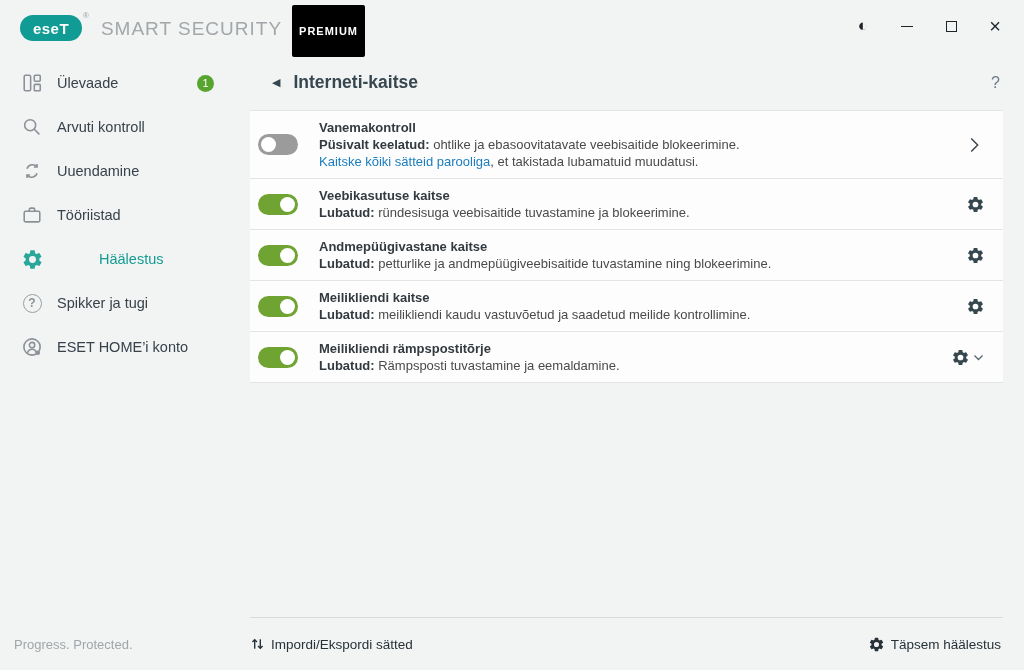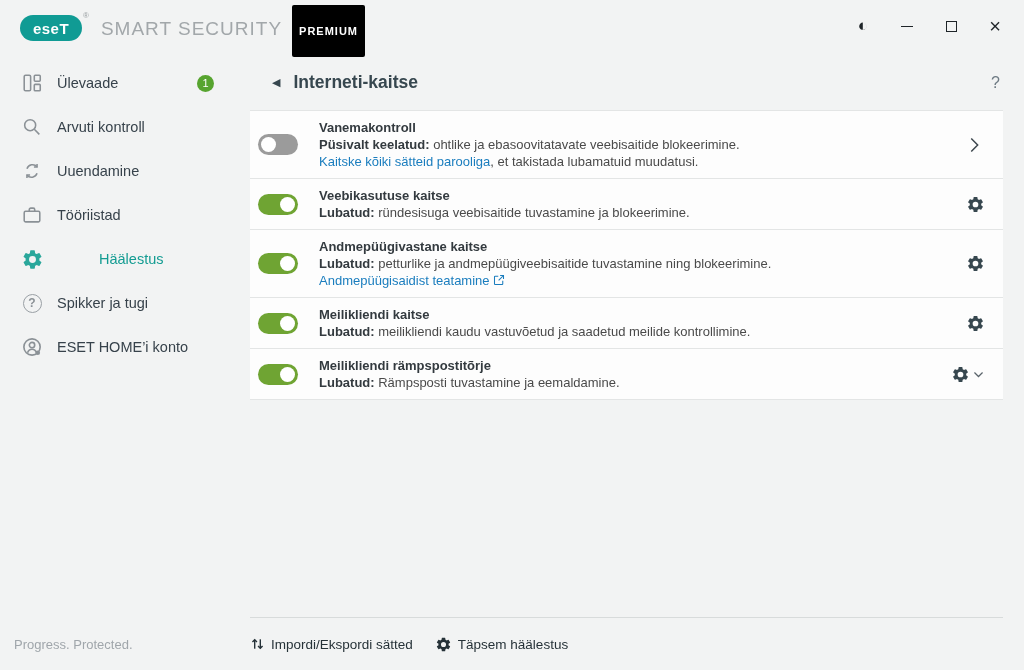--- a/index.html
+++ b/index.html
@@ -82,21 +82,21 @@
   .row-link { color:#1a7dbe; cursor:pointer; }
   .ext-icon svg { stroke:#1a7dbe; fill:none; stroke-width:1.4; vertical-align:-1px; }
 
   .action-col { flex:0 0 58px; display:flex; align-items:center; justify-content:flex-end; padding-right:8px; gap:2px; }
   .gear-btn svg { fill:#37474f; cursor:pointer; display:block; }
   .chevron-btn svg { stroke:#3c464d; fill:none; stroke-width:1.6; cursor:pointer; display:block; }
   .dd-chevron svg { stroke:#5a646b; fill:none; stroke-width:1.5; display:block; }
 
   .main-footer {
     margin:auto 21px 0 0; border-top:1px solid #d8dbdb; height:53px;
-    display:flex; align-items:center; justify-content:flex-start; gap:22px; padding-right:2px;
+    display:flex; align-items:center; justify-content:space-between; gap:22px; padding-right:2px;
   }
   .footer-action { display:flex; align-items:center; gap:6px; font-size:13.5px; color:#263238; cursor:pointer; }
   .footer-action svg.arrows { stroke:#263238; fill:none; stroke-width:1.5; }
   .footer-action svg.gear { fill:#263238; }
 </style>
 </head>
 <body>
 
 <div class="titlebar">
   <div class="brand">
@@ -242,30 +242,20 @@
 
       <div class="setting-row">
         <div class="toggle-col">
           <div class="toggle on">
               <span class="knob"></span>
             </div>
         </div>
         <div class="text-col">
           <div class="row-title">Andmepüügivastane kaitse</div>
           <div><span class="state-label">Lubatud:</span><span> petturlike ja andmepüügiveebisaitide tuvastamine ning blokeerimine.</span></div>
-          <div>
-            <span class="row-link">Andmepüügisaidist teatamine</span>
-            <span class="ext-icon">
-              <svg width="12" height="12" viewBox="0 0 16 16">
-                  <path d="M13 9v4.2a.8.8 0 0 1-.8.8H2.8a.8.8 0 0 1-.8-.8V3.8a.8.8 0 0 1 .8-.8H7"></path>
-                  <path d="M9.5 2H14v4.5"></path>
-                  <path d="M14 2 7.5 8.5"></path>
-                </svg>
-            </span>
-          </div>
         </div>
         <div class="action-col">
           <span class="gear-btn">
             <svg width="19" height="19" viewBox="0 0 24 24">
                 <path fill-rule="evenodd" d="M19.14 12.94c.04-.3.06-.61.06-.94 0-.32-.02-.64-.07-.94l2.03-1.58a.49.49 0 0 0 .12-.61l-1.92-3.32a.49.49 0 0 0-.59-.22l-2.39.96c-.5-.38-1.03-.7-1.62-.94l-.36-2.54a.48.48 0 0 0-.48-.41h-3.84a.47.47 0 0 0-.47.41L9.25 5.35c-.59.24-1.13.57-1.62.94l-2.39-.96a.49.49 0 0 0-.59.22L2.74 8.87a.48.48 0 0 0 .12.61l2.03 1.58c-.05.3-.09.63-.09.94s.02.64.07.94l-2.03 1.58a.49.49 0 0 0-.12.61l1.92 3.32c.12.22.37.29.59.22l2.39-.96c.5.38 1.03.7 1.62.94l.36 2.54c.05.24.24.41.48.41h3.84c.24 0 .44-.17.47-.41l.36-2.54c.59-.24 1.13-.56 1.62-.94l2.39.96c.22.08.47 0 .59-.22l1.92-3.32a.49.49 0 0 0-.12-.61l-2.01-1.58zM12 15.6a3.6 3.6 0 1 1 0-7.2 3.6 3.6 0 0 1 0 7.2z"></path>
               </svg>
           </span>
         </div>
       </div>
 

